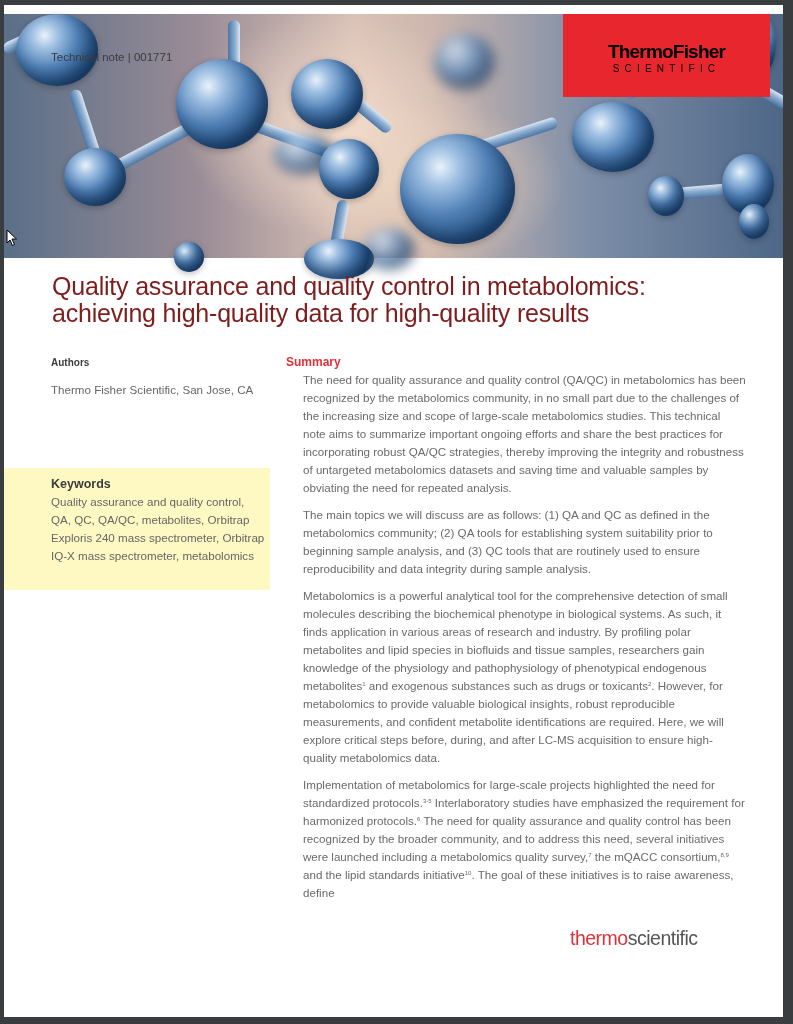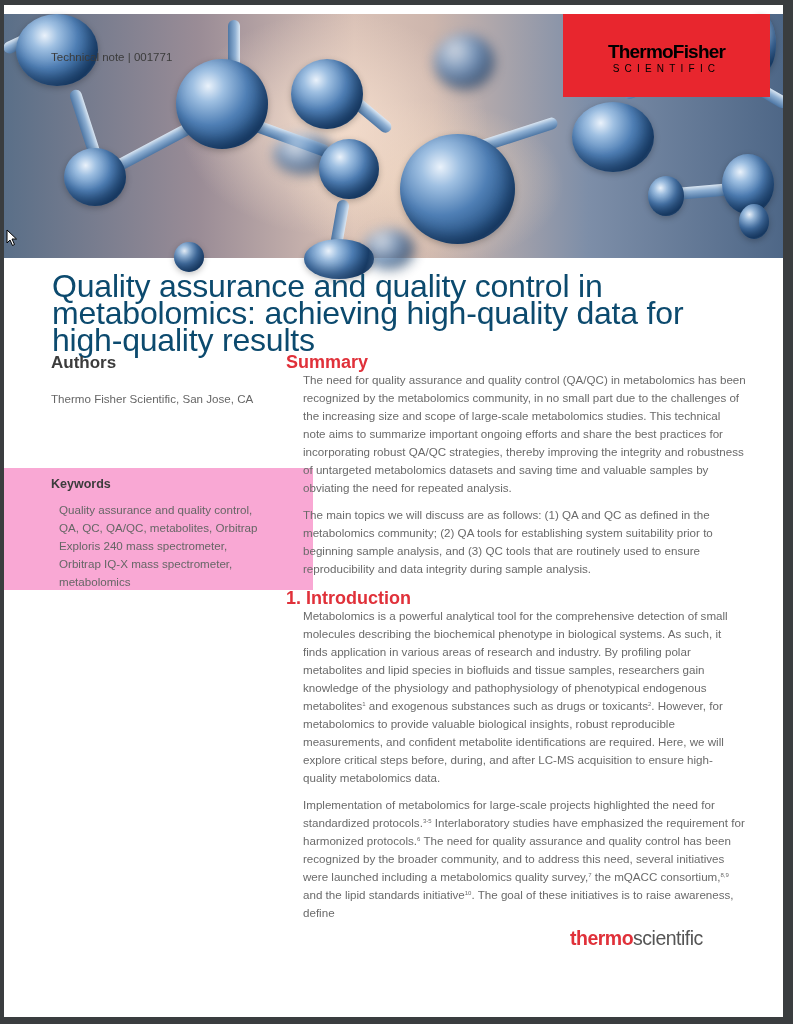--- a/index.html
+++ b/index.html
@@ -42,41 +42,41 @@
   .brand-box .sci { position: absolute; left: 0; right: 0; top: 49px; font-size: 10px; letter-spacing: 5.2px; }
   .badge {
     position: absolute; left: 52px; top: 208px; width: 148px; height: 36px;
     background: #e8262e; clip-path: polygon(11px 0, 100% 0, calc(100% - 10px) 100%, 0 100%);
   }
   .badge span { position: absolute; left: 20px; top: 10px; color: #fff; font-size: 15px; font-weight: bold; letter-spacing: 0.2px; }
   .cursor { position: absolute; left: 2px; top: 215px; }
 
   .title {
     position: absolute; left: 48px; top: 268px; width: 700px;
-    color: #0c4a6e; font-size: 32px; line-height: 27px; letter-spacing: -0.2px;
+    color: #7f1d1d; font-size: 25px; line-height: 27px; letter-spacing: -0.2px;
   }
   .side-authors { position: absolute; left: 47px; top: 349px; width: 225px; color: #666; font-size: 11.6px; line-height: 18px; }
-  .side-authors h3 { margin: 0 0 0 0; font-size: 17px; font-weight: bold; color: #3c3c3c; line-height: 17px; }
+  .side-authors h3 { margin: 0 0 0 0; font-size: 10px; font-weight: bold; color: #3c3c3c; line-height: 17px; }
   .side-authors p { margin: 0; }
-  .side-authors .aff { margin-top: 19px; }
+  .side-authors .aff { margin-top: 10px; }
   .keywords {
-    position: absolute; left: 0; top: 463px; width: 266px; height: 122px; background: #f9a8d4; padding-left: 43px;
+    position: absolute; left: 0; top: 463px; width: 266px; height: 122px; background: #fef9c3;
   }
   .keywords .inner { position: absolute; left: 47px; top: 8px; width: 215px; color: #666; font-size: 11.6px; line-height: 18px; }
   .keywords h3 { margin: 0; font-size: 12.5px; font-weight: bold; color: #3c3c3c; line-height: 17px; }
-  .keywords p { margin: 8px; }
+  .keywords p { margin: 0; }
 
   .main { position: absolute; left: 282px; top: 349px; width: 460px; color: #6a6a6a; font-size: 11.6px; line-height: 18px; }
-  .main h4 { margin: 0; color: #e0313a; font-size: 18px; font-weight: bold; line-height: 17px; }
+  .main h4 { margin: 0; color: #e0313a; font-size: 12px; font-weight: bold; line-height: 17px; }
   .main p { margin: 0 0 9px 17px; }
   .main .h-intro { margin-top: 12px; }
   sup { font-size: 6px; vertical-align: 4px; line-height: 0; }
 
   .footer-logo { position: absolute; left: 566px; top: 922px; font-size: 19.5px; letter-spacing: -0.5px; }
-  .footer-logo .t { color: #e0313a; font-weight: bold; }
+  .footer-logo .t { color: #e0313a; font-weight: normal; }
   .footer-logo .s { color: #555; }
 </style>
 </head>
 <body>
 
 <div class="page">
 
   <div class="hero">
 
     <div class="bond" style="left:0;top:30px;width:60px;transform:rotate(-25deg);"></div>
@@ -134,21 +134,20 @@
       <h3>Keywords</h3>
       <p>Quality assurance and quality control, QA, QC, QA/QC, metabolites, Orbitrap Exploris 240 mass spectrometer, Orbitrap IQ-X mass spectrometer, metabolomics</p>
     </div>
   </div>
 
   <div class="main">
     <h4>Summary</h4>
     <p>The need for quality assurance and quality control (QA/QC) in metabolomics has been recognized by the metabolomics community, in no small part due to the challenges of the increasing size and scope of large-scale metabolomics studies. This technical note aims to summarize important ongoing efforts and share the best practices for incorporating robust QA/QC strategies, thereby improving the integrity and robustness of untargeted metabolomics datasets and saving time and valuable samples by obviating the need for repeated analysis.</p>
     <p>The main topics we will discuss are as follows: (1) QA and QC as defined in the metabolomics community; (2) QA tools for establishing system suitability prior to beginning sample analysis, and (3) QC tools that are routinely used to ensure reproducibility and data integrity during sample analysis.</p>
 
-    <h4 class="h-intro">1. Introduction</h4>
     <p><span>Metabolomics is a powerful analytical tool for the comprehensive detection of small molecules describing the biochemical phenotype in biological systems. As such, it finds application in various areas of research and industry. By profiling polar metabolites and lipid species in biofluids and tissue samples, researchers gain knowledge of the physiology and pathophysiology of phenotypical endogenous metabolites</span><sup>1</sup><span> and exogenous substances such as drugs or toxicants</span><sup>2</sup><span>. However, for metabolomics to provide valuable biological insights, robust reproducible measurements, and confident metabolite identifications are required. Here, we will explore critical steps before, during, and after LC-MS acquisition to ensure high-quality metabolomics data.</span></p>
     <p><span>Implementation of metabolomics for large-scale projects highlighted the need for standardized protocols.</span><sup>3-5</sup><span> Interlaboratory studies have emphasized the requirement for harmonized protocols.</span><sup>6</sup><span> The need for quality assurance and quality control has been recognized by the broader community, and to address this need, several initiatives were launched including a metabolomics quality survey,</span><sup>7</sup><span> the mQACC consortium,</span><sup>8,9</sup><span> and the lipid standards initiative</span><sup>10</sup><span>. The goal of these initiatives is to raise awareness, define</span></p>
   </div>
 
   <div class="footer-logo">
     <span class="t">thermo</span><span class="s">scientific</span>
   </div>
 </div>
 
 </body></html>

